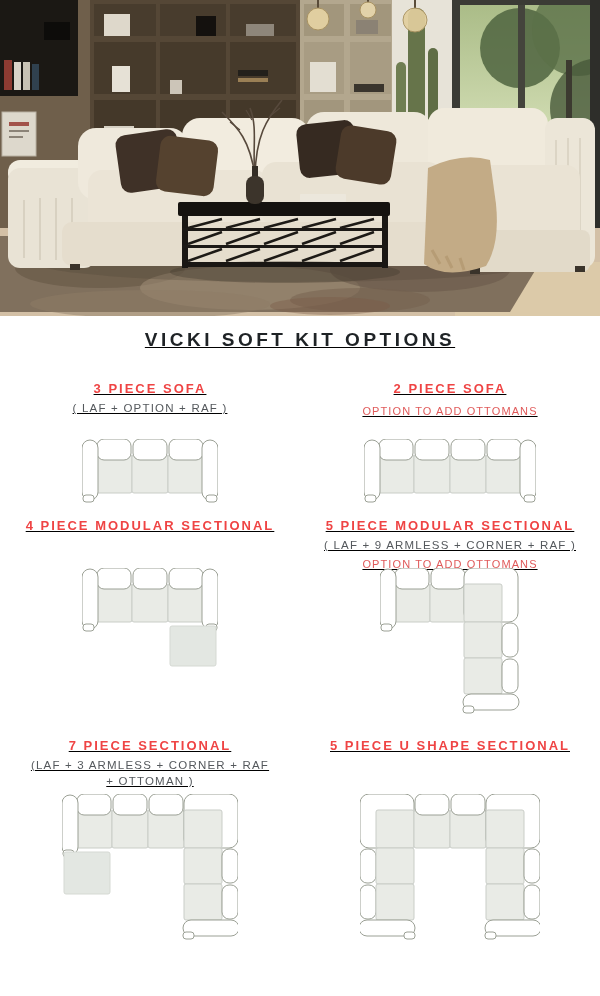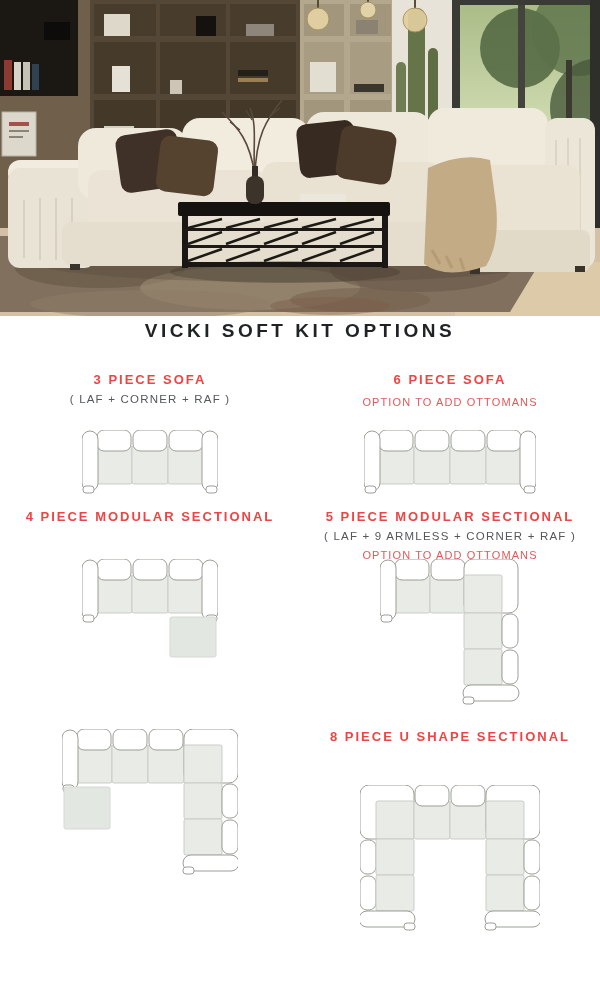--- a/index.html
+++ b/index.html
@@ -9,21 +9,21 @@
     -webkit-font-smoothing:antialiased;
     overflow:hidden;
   }
   .page{width:600px;height:996px;background:#fff;}
 
   
   .hero{width:600px;height:316px;overflow:hidden;background:#8a7962;}
   .hero svg{display:block;}
 
   
-  .options-section{padding-top:4px;}
+  .options-section{padding-top:13px;text-decoration:underline;}
   .section-title{
     text-align:center;
     font-size:19px;font-weight:600;letter-spacing:3.5px;
     color:#1f2326;margin:0 0 30px 0;
   }
   .opt-row{display:flex;justify-content:center;}
   .opt-row.r1{margin-bottom:15px;}
   .opt-row.r2{margin-bottom:18px;}
   .option{flex:0 0 300px;display:flex;flex-direction:column;align-items:center;}
   .labels{display:flex;flex-direction:column;align-items:center;justify-content:flex-start;text-align:center;}
@@ -236,41 +236,41 @@
     </svg>
   </div>
 
   <div class="options-section">
     <h1 class="section-title">VICKI SOFT KIT OPTIONS</h1>
 
     <div class="opt-row r1">
       <div class="option">
         <div class="labels">
           <p class="opt-title">3 PIECE SOFA</p>
-          <p class="opt-sub">( LAF + CORNER + RAF )</p>
+          <p class="opt-sub">( LAF + OPTION + RAF )</p>
 
         </div>
         <div class="diagram-wrap">
           <svg viewBox="0 0 136 64" width="136" height="64">
               <rect x="14" y="16" width="36" height="38" rx="2" fill="#e9ebe6" stroke="#c9cdc7" stroke-width="1"></rect>
               <rect x="15" y="0" width="34" height="21" rx="7" fill="#ffffff" stroke="#9ba095" stroke-width="1"></rect>
               <rect x="0" y="1" width="16" height="60" rx="8" fill="#ffffff" stroke="#9ba095" stroke-width="1"></rect>
               <rect x="1" y="56" width="11" height="7" rx="3" fill="#ffffff" stroke="#9ba095" stroke-width="1"></rect>
               <rect x="50" y="16" width="36" height="38" rx="2" fill="#e9ebe6" stroke="#c9cdc7" stroke-width="1"></rect>
               <rect x="51" y="0" width="34" height="21" rx="7" fill="#ffffff" stroke="#9ba095" stroke-width="1"></rect>
               <rect x="86" y="16" width="36" height="38" rx="2" fill="#e9ebe6" stroke="#c9cdc7" stroke-width="1"></rect>
               <rect x="87" y="0" width="34" height="21" rx="7" fill="#ffffff" stroke="#9ba095" stroke-width="1"></rect>
               <rect x="120" y="1" width="16" height="60" rx="8" fill="#ffffff" stroke="#9ba095" stroke-width="1"></rect>
               <rect x="124" y="56" width="11" height="7" rx="3" fill="#ffffff" stroke="#9ba095" stroke-width="1"></rect>
             </svg>
         </div>
       </div>
       <div class="option">
         <div class="labels">
-          <p class="opt-title">6 PIECE SOFA</p>
+          <p class="opt-title">2 PIECE SOFA</p>
           <p class="opt-note">OPTION TO ADD OTTOMANS</p>
         </div>
         <div class="diagram-wrap">
           <svg viewBox="0 0 172 64" width="172" height="64">
               <rect x="14" y="16" width="36" height="38" rx="2" fill="#e9ebe6" stroke="#c9cdc7" stroke-width="1"></rect>
               <rect x="15" y="0" width="34" height="21" rx="7" fill="#ffffff" stroke="#9ba095" stroke-width="1"></rect>
               <rect x="0" y="1" width="16" height="60" rx="8" fill="#ffffff" stroke="#9ba095" stroke-width="1"></rect>
               <rect x="1" y="56" width="11" height="7" rx="3" fill="#ffffff" stroke="#9ba095" stroke-width="1"></rect>
               <rect x="50" y="16" width="36" height="38" rx="2" fill="#e9ebe6" stroke="#c9cdc7" stroke-width="1"></rect>
               <rect x="51" y="0" width="34" height="21" rx="7" fill="#ffffff" stroke="#9ba095" stroke-width="1"></rect>
@@ -329,20 +329,26 @@
               <rect x="122" y="91" width="16" height="34" rx="7" fill="#ffffff" stroke="#9ba095" stroke-width="1"></rect>
               <rect x="83" y="126" width="56" height="16" rx="8" fill="#ffffff" stroke="#9ba095" stroke-width="1"></rect>
               <rect x="83" y="138" width="11" height="7" rx="3" fill="#ffffff" stroke="#9ba095" stroke-width="1"></rect>
             </svg>
         </div>
       </div>
     </div>
 
     <div class="opt-row r3">
       <div class="option">
+        <div class="labels">
+          <p class="opt-title">7 PIECE SECTIONAL</p>
+          <p class="opt-sub">(LAF + 3 ARMLESS + CORNER + RAF
++ OTTOMAN )</p>
+
+        </div>
         <div class="diagram-wrap">
           <svg viewBox="0 0 176 150" width="176" height="150">
               <rect x="14" y="16" width="36" height="38" rx="2" fill="#e9ebe6" stroke="#c9cdc7" stroke-width="1"></rect>
               <rect x="15" y="0" width="34" height="21" rx="7" fill="#ffffff" stroke="#9ba095" stroke-width="1"></rect>
               <rect x="0" y="1" width="16" height="60" rx="8" fill="#ffffff" stroke="#9ba095" stroke-width="1"></rect>
               <rect x="1" y="56" width="11" height="7" rx="3" fill="#ffffff" stroke="#9ba095" stroke-width="1"></rect>
               <rect x="50" y="16" width="36" height="38" rx="2" fill="#e9ebe6" stroke="#c9cdc7" stroke-width="1"></rect>
               <rect x="51" y="0" width="34" height="21" rx="7" fill="#ffffff" stroke="#9ba095" stroke-width="1"></rect>
               <rect x="86" y="16" width="36" height="38" rx="2" fill="#e9ebe6" stroke="#c9cdc7" stroke-width="1"></rect>
               <rect x="87" y="0" width="34" height="21" rx="7" fill="#ffffff" stroke="#9ba095" stroke-width="1"></rect>
@@ -353,21 +359,21 @@
               <rect x="122" y="90" width="38" height="36" rx="2" fill="#e9ebe6" stroke="#c9cdc7" stroke-width="1"></rect>
               <rect x="160" y="91" width="16" height="34" rx="7" fill="#ffffff" stroke="#9ba095" stroke-width="1"></rect>
               <rect x="121" y="126" width="56" height="16" rx="8" fill="#ffffff" stroke="#9ba095" stroke-width="1"></rect>
               <rect x="121" y="138" width="11" height="7" rx="3" fill="#ffffff" stroke="#9ba095" stroke-width="1"></rect>
               <rect x="2" y="58" width="46" height="42" rx="2" fill="#e3e7e2" stroke="#d5d9d3" stroke-width="1"></rect>
             </svg>
         </div>
       </div>
       <div class="option">
         <div class="labels">
-          <p class="opt-title">8 PIECE U SHAPE SECTIONAL</p>
+          <p class="opt-title">5 PIECE U SHAPE SECTIONAL</p>
 
         </div>
         <div class="diagram-wrap">
           <svg viewBox="0 0 180 150" width="180" height="150">
               <rect x="0" y="0" width="54" height="54" rx="9" fill="#ffffff" stroke="#9ba095" stroke-width="1"></rect>
               <rect x="16" y="16" width="38" height="38" rx="2" fill="#e9ebe6" stroke="#c9cdc7" stroke-width="1"></rect>
               <rect x="54" y="16" width="36" height="38" rx="2" fill="#e9ebe6" stroke="#c9cdc7" stroke-width="1"></rect>
               <rect x="55" y="0" width="34" height="21" rx="7" fill="#ffffff" stroke="#9ba095" stroke-width="1"></rect>
               <rect x="90" y="16" width="36" height="38" rx="2" fill="#e9ebe6" stroke="#c9cdc7" stroke-width="1"></rect>
               <rect x="91" y="0" width="34" height="21" rx="7" fill="#ffffff" stroke="#9ba095" stroke-width="1"></rect>

